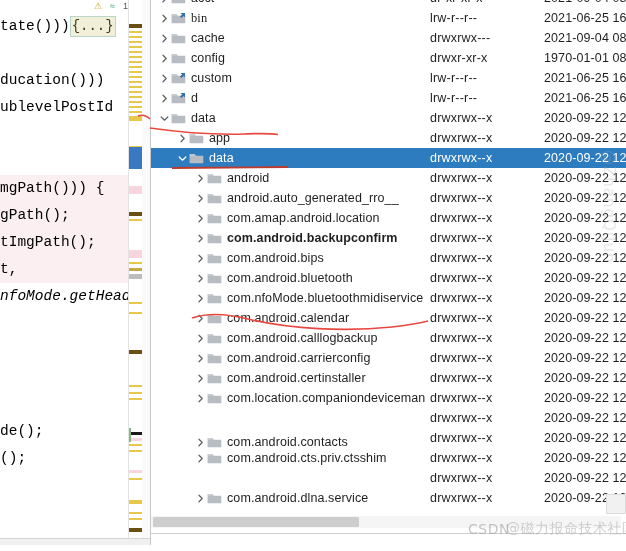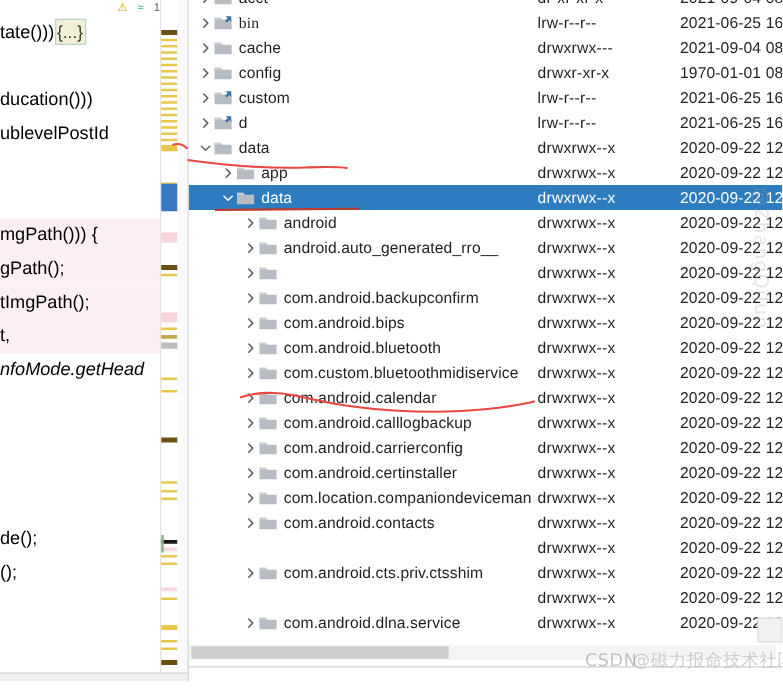--- a/index.html
+++ b/index.html
@@ -42,21 +42,21 @@
   .insp-sq   { left: 18px; color: #30a06a; }
   .insp-num  { left: 31px; color: #555; }
   .insp-up   { left: 41px; color: #777; }
   .insp-dn   { left: 50px; color: #777; }
 
   #code-area {
     position: absolute;
     left: 0; top: 13px;
     width: 130px;
     height: 532px;
-    font-family: Liberation Sans, sans-serif;
+    font-family: Liberation Mono, monospace;
     font-size: 14.5px;
     line-height: 27px;
     white-space: pre;
     color: #000000;
   }
   .code-line {
     position: relative;
     height: 27px;
     padding-left: 0px;
     box-sizing: border-box;
@@ -504,26 +504,27 @@
           <svg width="9" height="9" viewBox="0 0 9 9">
             <path fill="none" stroke="#5e6366" stroke-width="1.25" stroke-linecap="round" stroke-linejoin="round" d="M3,1.2 L6.2,4.5 L3,7.8"></path>
           </svg>
         </span>
         <span class="fe-folder">
           <svg width="16" height="13" viewBox="0 0 16 13">
             <path fill="#b6bcc2" d="M0.6,2.2 L0.6,11.3 L14.3,11.3 L14.3,3.7 L6.9,3.7 L5.7,2.2 Z"></path>
             <path fill="#c8ced3" d="M0.6,2.2 L5.7,2.2 L6.9,3.7 L0.6,3.7 Z"></path>
           </svg>
         </span>
-      </div>
-      <span class="fe-perm">drwxrwx--x</span>
-      <span class="fe-date">2020-09-22 12:59</span>
-    </div>
-    <div class="fe-row">
-      <div class="fe-name-cell" style="left: 42px;">
+        <span class="fe-label">com.amap.android.location</span>
+      </div>
+      <span class="fe-perm">drwxrwx--x</span>
+      <span class="fe-date">2020-09-22 12:59</span>
+    </div>
+    <div class="fe-row">
+      <div class="fe-name-cell" style="left: 42px; font-weight: bold;">
         <span class="fe-twisty">
           <svg width="9" height="9" viewBox="0 0 9 9">
             <path fill="none" stroke="#5e6366" stroke-width="1.25" stroke-linecap="round" stroke-linejoin="round" d="M3,1.2 L6.2,4.5 L3,7.8"></path>
           </svg>
         </span>
         <span class="fe-folder">
           <svg width="16" height="13" viewBox="0 0 16 13">
             <path fill="#b6bcc2" d="M0.6,2.2 L0.6,11.3 L14.3,11.3 L14.3,3.7 L6.9,3.7 L5.7,2.2 Z"></path>
             <path fill="#c8ced3" d="M0.6,2.2 L5.7,2.2 L6.9,3.7 L0.6,3.7 Z"></path>
           </svg>
@@ -575,21 +576,21 @@
           <svg width="9" height="9" viewBox="0 0 9 9">
             <path fill="none" stroke="#5e6366" stroke-width="1.25" stroke-linecap="round" stroke-linejoin="round" d="M3,1.2 L6.2,4.5 L3,7.8"></path>
           </svg>
         </span>
         <span class="fe-folder">
           <svg width="16" height="13" viewBox="0 0 16 13">
             <path fill="#b6bcc2" d="M0.6,2.2 L0.6,11.3 L14.3,11.3 L14.3,3.7 L6.9,3.7 L5.7,2.2 Z"></path>
             <path fill="#c8ced3" d="M0.6,2.2 L5.7,2.2 L6.9,3.7 L0.6,3.7 Z"></path>
           </svg>
         </span>
-        <span class="fe-label">com.custom.bluetoothmidiservice</span>
+        <span class="fe-label">com.nfoMode.bluetoothmidiservice</span>
       </div>
       <span class="fe-perm">drwxrwx--x</span>
       <span class="fe-date">2020-09-22 12:59</span>
     </div>
     <div class="fe-row">
       <div class="fe-name-cell" style="left: 42px;">
         <span class="fe-twisty">
           <svg width="9" height="9" viewBox="0 0 9 9">
             <path fill="none" stroke="#5e6366" stroke-width="1.25" stroke-linecap="round" stroke-linejoin="round" d="M3,1.2 L6.2,4.5 L3,7.8"></path>
           </svg>
@@ -671,21 +672,21 @@
             <path fill="#b6bcc2" d="M0.6,2.2 L0.6,11.3 L14.3,11.3 L14.3,3.7 L6.9,3.7 L5.7,2.2 Z"></path>
             <path fill="#c8ced3" d="M0.6,2.2 L5.7,2.2 L6.9,3.7 L0.6,3.7 Z"></path>
           </svg>
         </span>
         <span class="fe-label">com.location.companiondeviceman</span>
       </div>
       <span class="fe-perm">drwxrwx--x</span>
       <span class="fe-date">2020-09-22 12:59</span>
     </div>
     <div class="fe-row">
-      <div class="fe-name-cell" style="left: 42px;">
+      <div class="fe-name-cell" style="left: 42px; margin-top: 24px;">
         <span class="fe-twisty">
           <svg width="9" height="9" viewBox="0 0 9 9">
             <path fill="none" stroke="#5e6366" stroke-width="1.25" stroke-linecap="round" stroke-linejoin="round" d="M3,1.2 L6.2,4.5 L3,7.8"></path>
           </svg>
         </span>
         <span class="fe-folder">
           <svg width="16" height="13" viewBox="0 0 16 13">
             <path fill="#b6bcc2" d="M0.6,2.2 L0.6,11.3 L14.3,11.3 L14.3,3.7 L6.9,3.7 L5.7,2.2 Z"></path>
             <path fill="#c8ced3" d="M0.6,2.2 L5.7,2.2 L6.9,3.7 L0.6,3.7 Z"></path>
           </svg>

